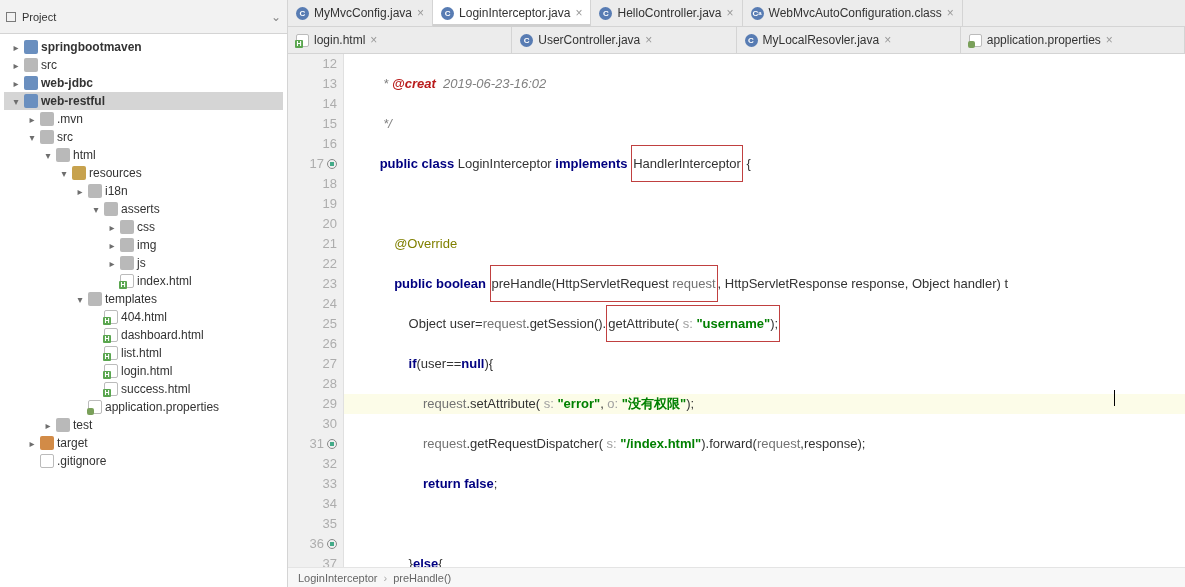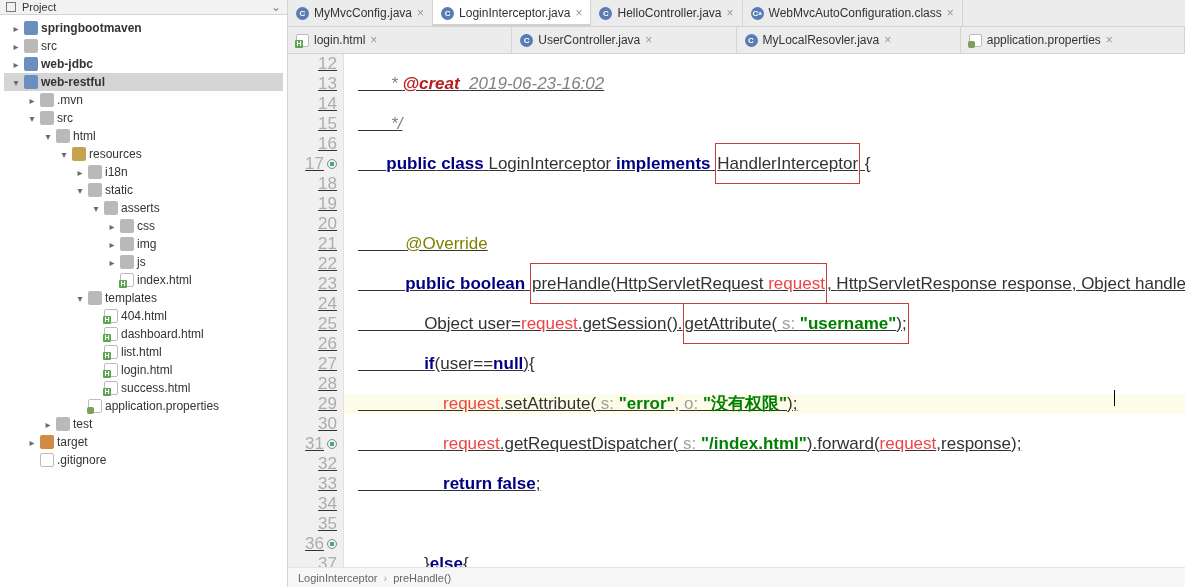--- a/index.html
+++ b/index.html
@@ -1,21 +1,21 @@
 <!DOCTYPE html>
 <html><head>
 <meta charset="utf-8">
 <style>
 * { margin: 0; padding: 0; box-sizing: border-box; font-family: "Segoe UI", Arial, sans-serif; }
 body { width: 1185px; height: 587px; overflow: hidden; background: #fff; font-size: 12px; color: #333; }
 .root { display: flex; height: 100%; }
 
 
 .sidebar { width: 288px; background: #fff; border-right: 1px solid #d4d4d4; display: flex; flex-direction: column; }
-.sidebar-header { height: 15px; display: flex; align-items: center; border-bottom: 1px solid #d4d4d4; background: #f2f2f2; padding: 0 6px; gap: 6px; }
+.sidebar-header { height: 34px; display: flex; align-items: center; border-bottom: 1px solid #d4d4d4; background: #f2f2f2; padding: 0 6px; gap: 6px; }
 .sidebar-header .title { font-size: 11px; flex: 1; }
 .sidebar-header .sq { width: 10px; height: 10px; border: 1px solid #7a7a7a; }
 
 .tree { padding: 4px 4px 4px 4px; overflow: auto; flex: 1; }
 .tree-row { display: flex; align-items: center; height: 18px; gap: 3px; white-space: nowrap; cursor: default; }
 .tree-row.selected { background: #d5d5d5; }
 .chevron { width: 10px; text-align: center; color: #6e6e6e; font-size: 10px; user-select: none; }
 .chevron.open::before { content: "▾"; }
 .chevron.closed::before { content: "▸"; }
 .chevron.none::before { content: ""; display:inline-block; width:10px; }
@@ -40,36 +40,36 @@
 .tab { display: flex; align-items: center; padding: 0 8px; gap: 5px; border-right: 1px solid #d4d4d4; font-size: 12px; color: #333; background: #ececec; cursor: default; position: relative; }
 .tab.active { background: #fff; }
 .tab.active::after { content:""; position:absolute; left:0; right:0; bottom:-1px; height:3px; background:#d0d0d0; }
 .tab .close { color: #999; font-size: 12px; }
 .tab .ficon-tab { width: 13px; height: 13px; border-radius: 50%; display: inline-flex; align-items: center; justify-content: center; font-size: 8px; font-weight: bold; color: #fff; }
 .ic-java { background: #587cb3; }
 .ic-cls { background: #587cb3; }
 .tabrow2 .tab { flex: 1; justify-content: flex-start; }
 
 
-.code-area { flex: 1; display: flex; overflow: hidden; font-family: "Consolas", "Menlo", monospace; font-size: 17px; line-height: 20px; text-decoration: underline; }
+.code-area { flex: 1; display: flex; overflow: hidden; font-family: "Consolas", "Menlo", monospace; font-size: 13px; line-height: 20px; }
 .gutter { width: 56px; background: #f0f0f0; border-right: 1px solid #e0e0e0; text-align: right; color: #adadad; padding: 0 4px 0 0; position: relative; }
 .gutter .gline { height: 20px; display:flex; justify-content:flex-end; align-items:center; gap:3px; padding-right:2px;}
 .gutter .mark { width: 10px; height: 10px; display:inline-block; }
 .mark.override { background: radial-gradient(circle at center, #4a8 40%, transparent 42%); border:1px solid #888; border-radius:50%; }
 .code { flex: 1; position: relative; overflow: hidden; white-space: pre; }
 .cline { height: 20px; padding-left: 14px; }
 .hl-line { background: #fcfce8; }
 .kw { color: #000080; font-weight: bold; }
 .ann { color: #808000; }
 .str { color: #008000; font-weight: bold; }
 .cmt { color: #808080; font-style: italic; }
 .tag { color: #b91c1c; font-weight: bold; font-style: italic; }
 .date { color: #808080; font-style: italic; }
 .hint { color: #a0a0a0; font-style: normal; }
-.id { color: #ef4444; }
+.id { color: #737373; }
 .redbox { border: 1px solid #c04040; padding: 10px 1px; }
 
 
 .breadcrumb { height: 20px; background: #f7f7f7; border-top: 1px solid #e4e4e4; display: flex; align-items: center; padding: 0 10px; font-size: 11px; color: #666; gap: 6px; }
 .breadcrumb .sep::before { content: "›"; color: #aaa; }
 .cursor-caret { position:absolute; width:1px; height:16px; background:#000; }
 </style>
 </head>
 <body>
 
@@ -128,26 +128,20 @@
           <span class="indent" style="width:52px"></span>
           <span class="chevron open"></span>
           <span class="ficon ic-dir-res"></span>
           <span class="tree-label">resources</span>
         </div>
       <div class="tree-row">
           <span class="indent" style="width:68px"></span>
           <span class="chevron closed"></span>
           <span class="ficon ic-dir-gray"></span>
           <span class="tree-label">i18n</span>
-        </div>
-      <div class="tree-row">
-          <span class="indent" style="width:68px"></span>
-          <span class="chevron open"></span>
-          <span class="ficon ic-dir-gray"></span>
-          <span class="tree-label">static</span>
         </div>
       <div class="tree-row">
           <span class="indent" style="width:84px"></span>
           <span class="chevron open"></span>
           <span class="ficon ic-dir-gray"></span>
           <span class="tree-label">asserts</span>
         </div>
       <div class="tree-row">
           <span class="indent" style="width:100px"></span>
           <span class="chevron closed"></span>

